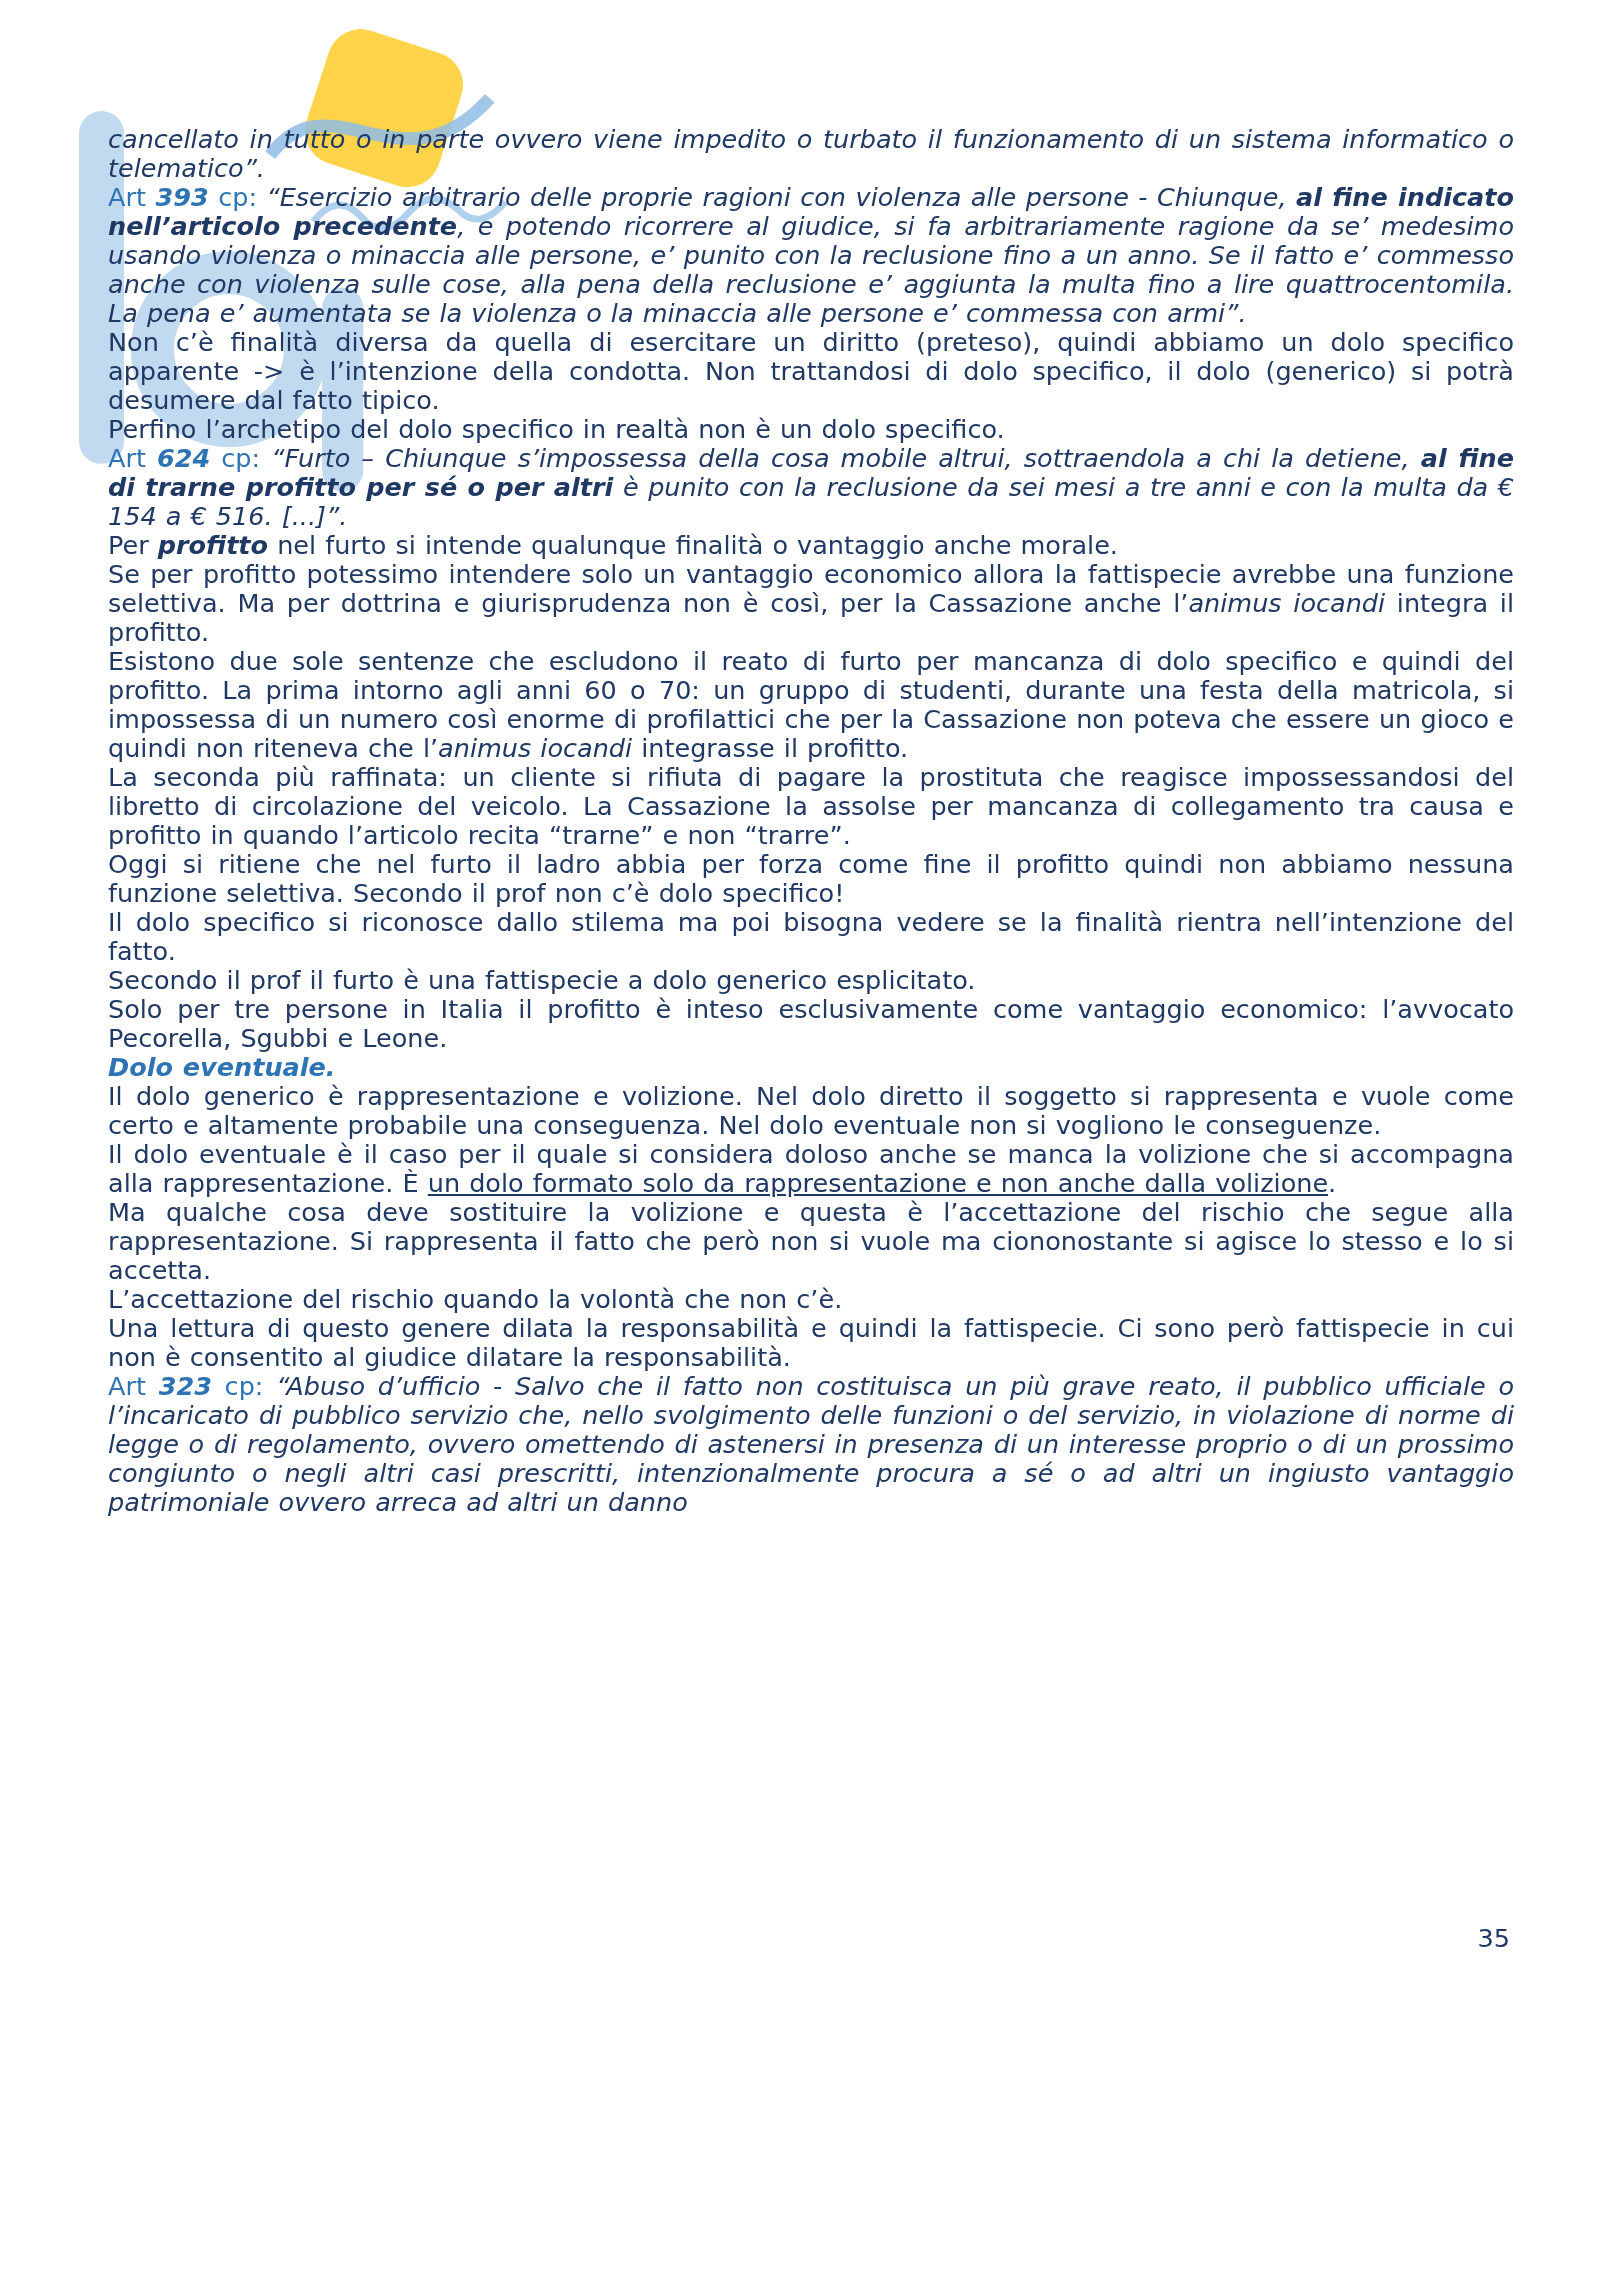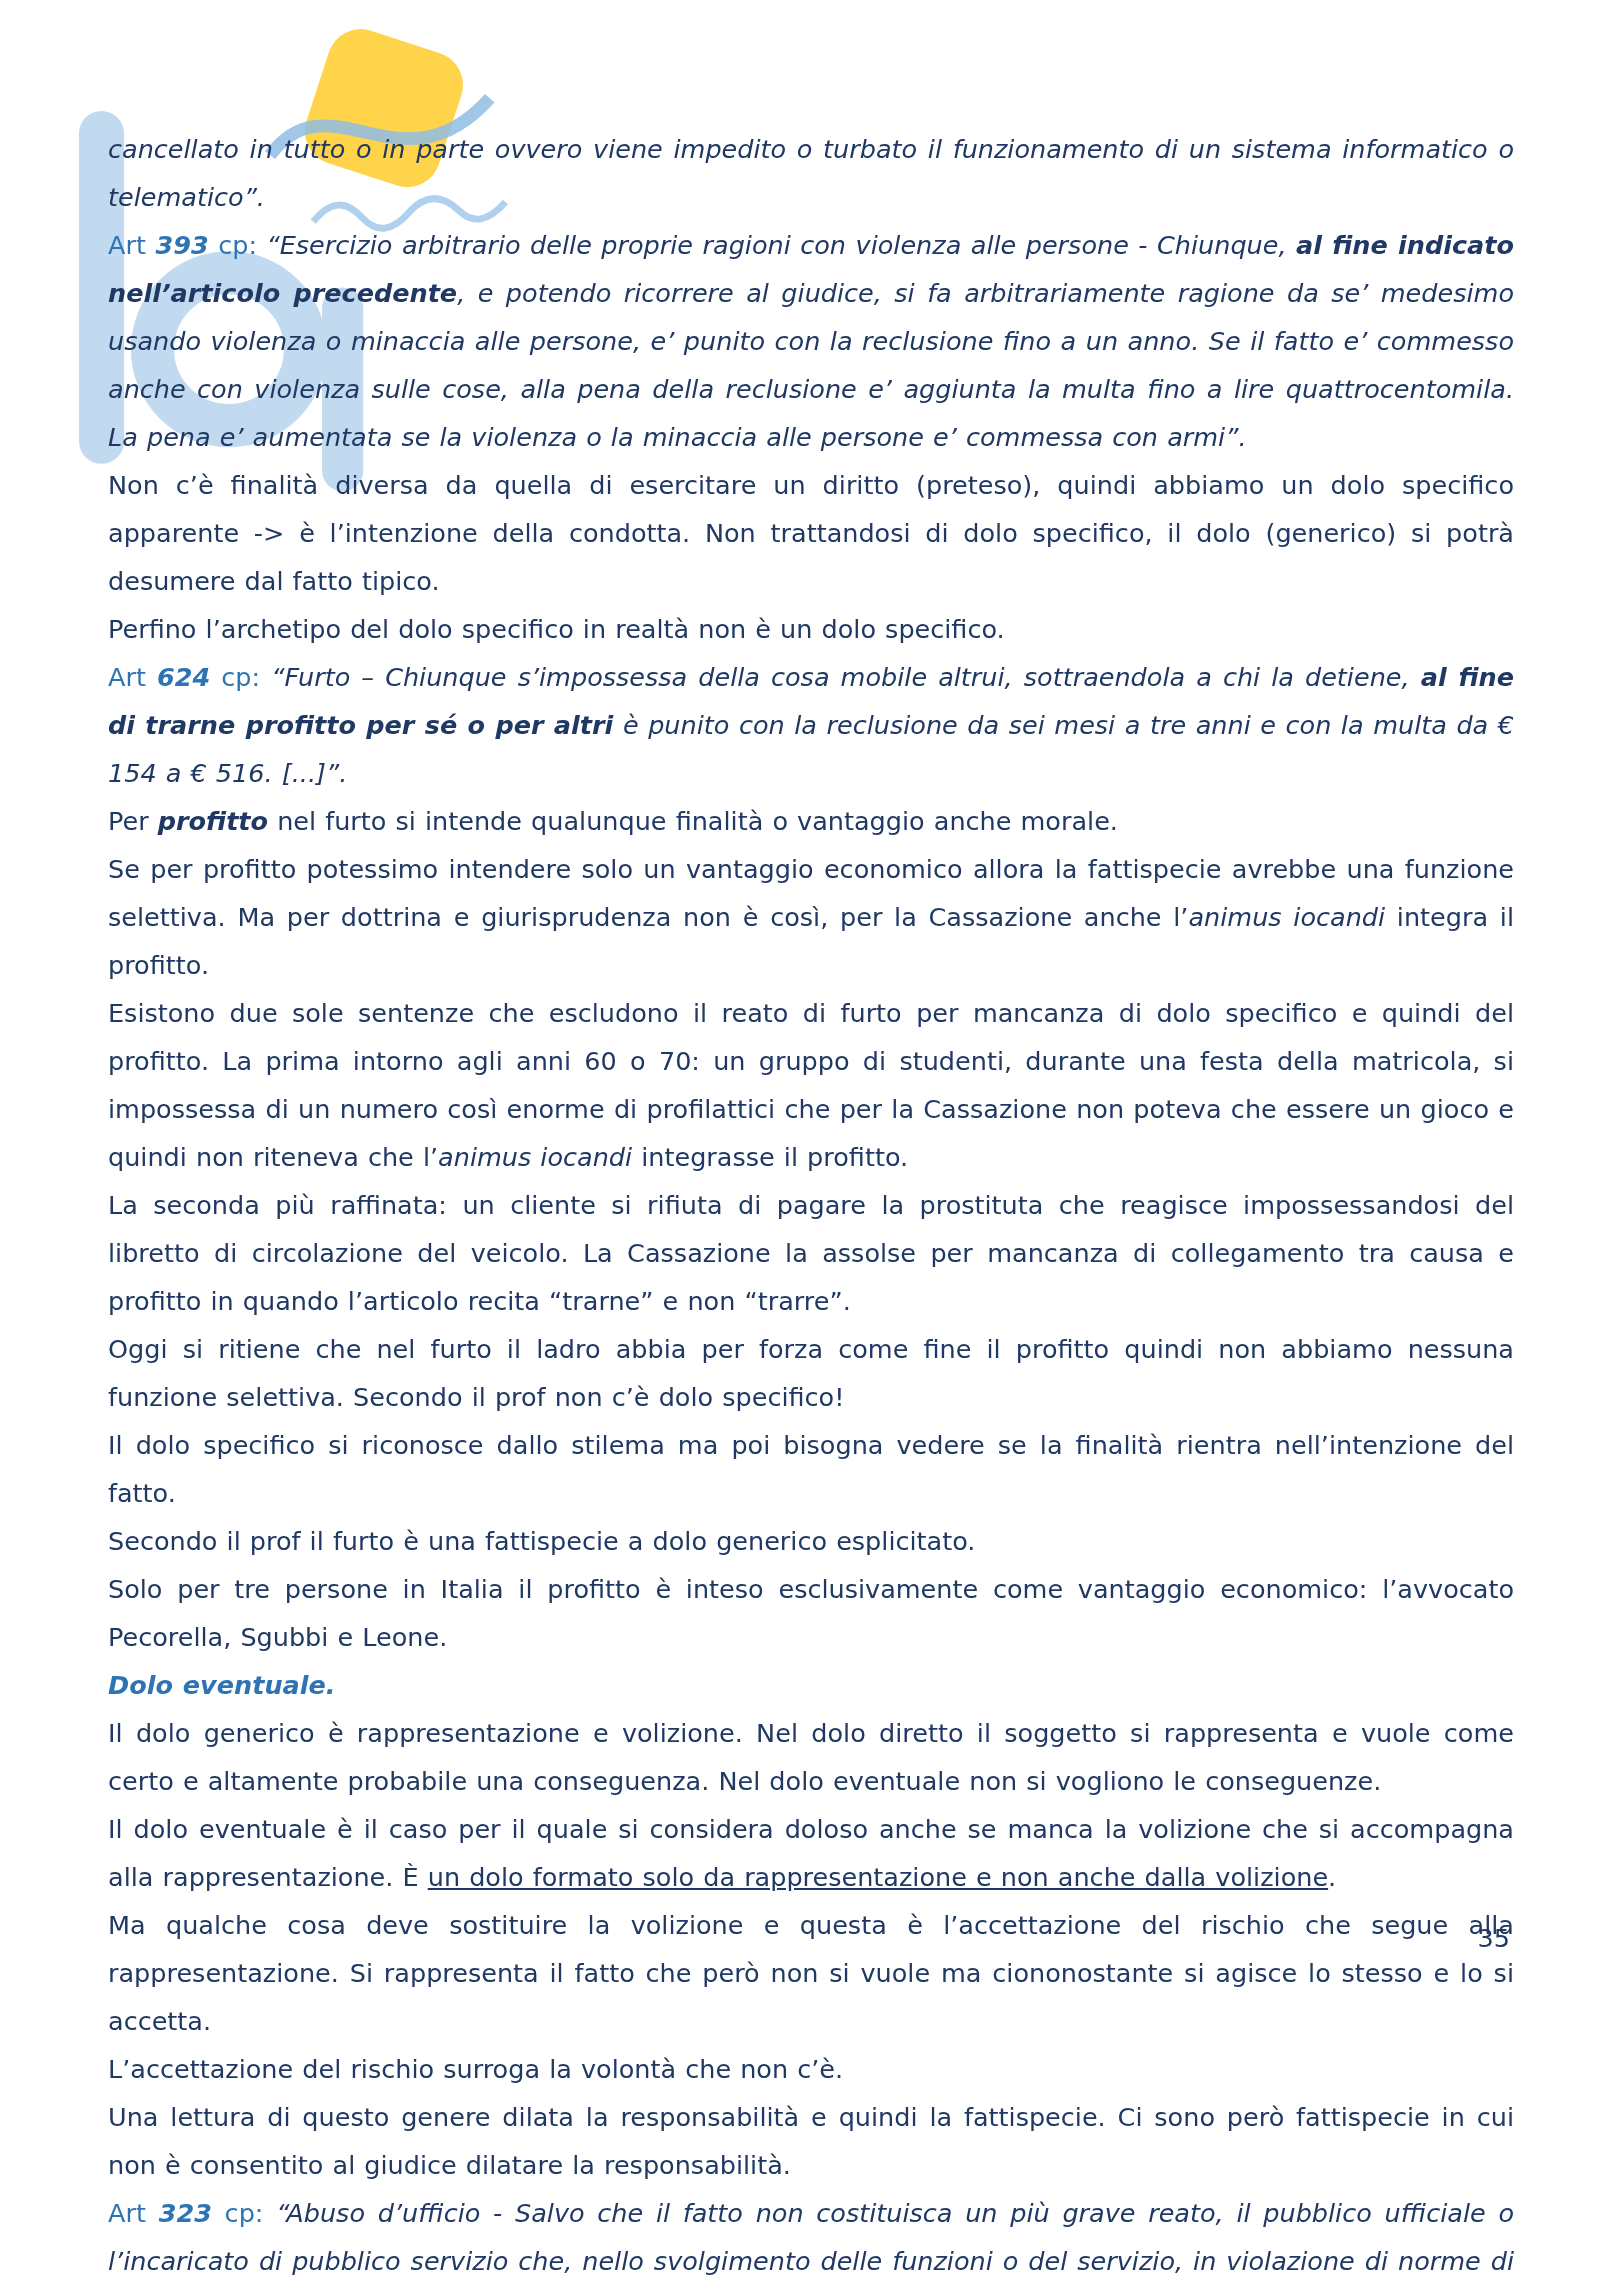--- a/index.html
+++ b/index.html
@@ -21,21 +21,21 @@
     position: absolute;
     left: 108px;
     top: 125px;
     width: 1406px;
     z-index: 1;
   }
   .para {
     margin: 0;
     text-align: justify;
     font-size: 25.5px;
-    line-height: 48px;
+    line-height: 29px;
     color: #1f3864;
     word-spacing: 1px;
   }
   .r-b   { font-weight: 700; font-style: italic; }
   .r-i   { font-style: italic; }
   .r-u   { text-decoration: underline; }
   .r-blue{ color: #2e74b5; }
   .page-number {
     position: absolute;
     right: 110px;
@@ -76,19 +76,19 @@
     <p class="para"><span>Esistono due sole sentenze che escludono il reato di furto per mancanza di dolo specifico e quindi del profitto. La prima intorno agli anni 60 o 70: un gruppo di studenti, durante una festa della matricola, si impossessa di un numero così enorme di profilattici che per la Cassazione non poteva che essere un gioco e quindi non riteneva che l’</span><span class="r-i">animus iocandi</span><span> integrasse il profitto.</span></p>
     <p class="para"><span>La seconda più raffinata: un cliente si rifiuta di pagare la prostituta che reagisce impossessandosi del libretto di circolazione del veicolo. La Cassazione la assolse per mancanza di collegamento tra causa e profitto in quando l’articolo recita “trarne” e non “trarre”.</span></p>
     <p class="para"><span>Oggi si ritiene che nel furto il ladro abbia per forza come fine il profitto quindi non abbiamo nessuna funzione selettiva. Secondo il prof non c’è dolo specifico!</span></p>
     <p class="para"><span>Il dolo specifico si riconosce dallo stilema ma poi bisogna vedere se la finalità rientra nell’intenzione del fatto.</span></p>
     <p class="para"><span>Secondo il prof il furto è una fattispecie a dolo generico esplicitato.</span></p>
     <p class="para"><span>Solo per tre persone in Italia il profitto è inteso esclusivamente come vantaggio economico: l’avvocato Pecorella, Sgubbi e Leone.</span></p>
     <p class="para"><span class="r-blue r-b">Dolo eventuale.</span></p>
     <p class="para"><span>Il dolo generico è rappresentazione e volizione. Nel dolo diretto il soggetto si rappresenta e vuole come certo e altamente probabile una conseguenza. Nel dolo eventuale non si vogliono le conseguenze.</span></p>
     <p class="para"><span>Il dolo eventuale è il caso per il quale si considera doloso anche se manca la volizione che si accompagna alla rappresentazione. È </span><span class="r-u">un dolo formato solo da rappresentazione e non anche dalla volizione</span><span>.</span></p>
     <p class="para"><span>Ma qualche cosa deve sostituire la volizione e questa è l’accettazione del rischio che segue alla rappresentazione. Si rappresenta il fatto che però non si vuole ma ciononostante si agisce lo stesso e lo si accetta.</span></p>
-    <p class="para"><span>L’accettazione del rischio surroga la volontà che non c’è.</span></p>
+    <p class="para"><span>L’accettazione del rischio quando la volontà che non c’è.</span></p>
     <p class="para"><span>Una lettura di questo genere dilata la responsabilità e quindi la fattispecie. Ci sono però fattispecie in cui non è consentito al giudice dilatare la responsabilità.</span></p>
     <p class="para"><span class="r-blue">Art </span><span class="r-blue r-b">323</span><span class="r-blue"> cp: </span><span class="r-i">“Abuso d’ufficio - Salvo che il fatto non costituisca un più grave reato, il pubblico ufficiale o l’incaricato di pubblico servizio che, nello svolgimento delle funzioni o del servizio, in violazione di norme di legge o di regolamento, ovvero omettendo di astenersi in presenza di un interesse proprio o di un prossimo congiunto o negli altri casi prescritti, intenzionalmente procura a sé o ad altri un ingiusto vantaggio patrimoniale ovvero arreca ad altri un danno</span></p>
   </div>
 
 <div class="page-number">35</div>
 
 
 </body></html>

